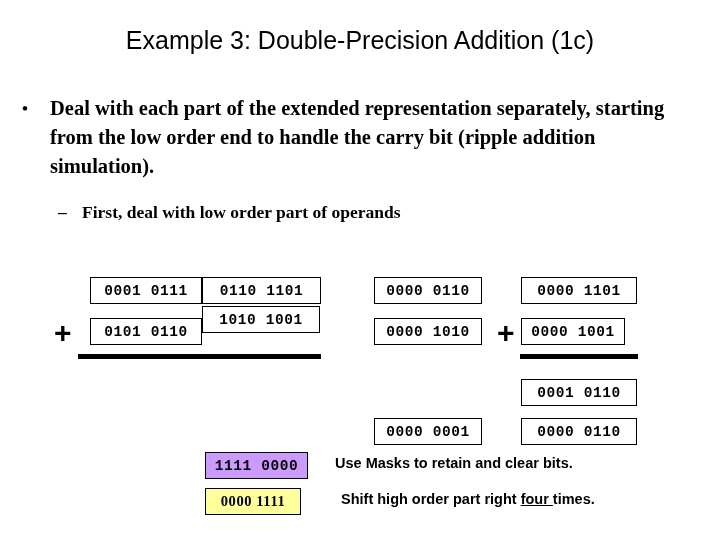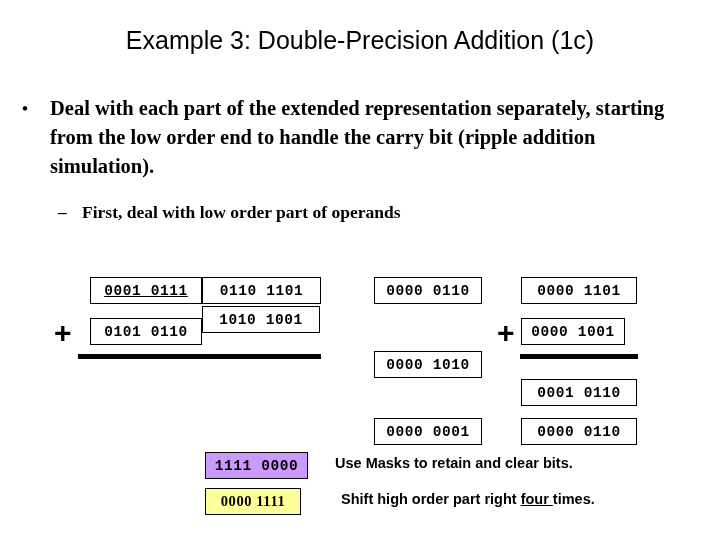--- a/index.html
+++ b/index.html
@@ -136,35 +136,35 @@
   <div class="bullet-l1">
     <span class="marker">•</span>
     <span class="btext">Deal with each part of the extended representation separately, starting from the low order end to handle the carry bit (ripple addition simulation).</span>
   </div>
 
   <div class="bullet-l2">
     <span class="marker">–</span>
     <span class="btext">First, deal with low order part of operands</span>
   </div>
 
-  <div class="cell" style="left:90px; top:277px; width:112px;text-decoration:underline;">0001 0111</div>
+  <div class="cell" style="left:90px; top:277px; width:112px;">0001 0111</div>
 
   <div class="cell" style="left:202px; top:277px; width:119px;">0110 1101</div>
 
   <div class="cell" style="left:374px; top:277px; width:108px;">0000 0110</div>
 
   <div class="cell" style="left:521px; top:277px; width:116px;">0000 1101</div>
 
   <div class="plus" style="left:54px; top:318px;">+</div>
 
   <div class="cell" style="left:90px; top:318px; width:112px;">0101 0110</div>
 
   <div class="cell" style="left:202px; top:306px; width:118px;">1010 1001</div>
 
-  <div class="cell" style="left:374px; top:318px; width:108px;margin-top:33px;">0000 1010</div>
+  <div class="cell" style="left:374px; top:318px; width:108px;">0000 1010</div>
 
   <div class="plus" style="left:497px; top:318px;">+</div>
 
   <div class="cell" style="left:521px; top:318px; width:104px;">0000 1001</div>
 
   <div class="rule" style="left:78px; top:354px; width:243px;"></div>
 
   <div class="rule" style="left:520px; top:354px; width:118px;"></div>
 
   <div class="cell" style="left:521px; top:379px; width:116px;">0001 0110</div>

